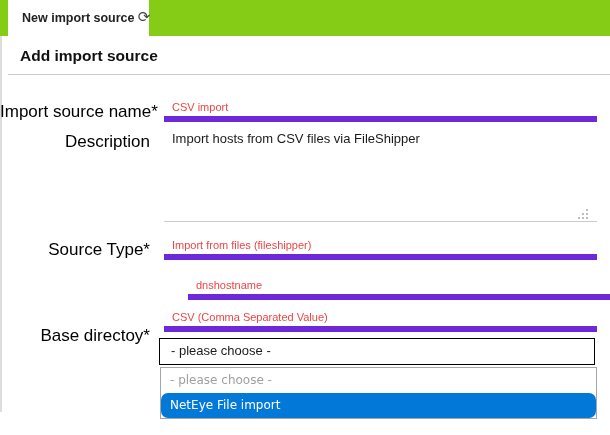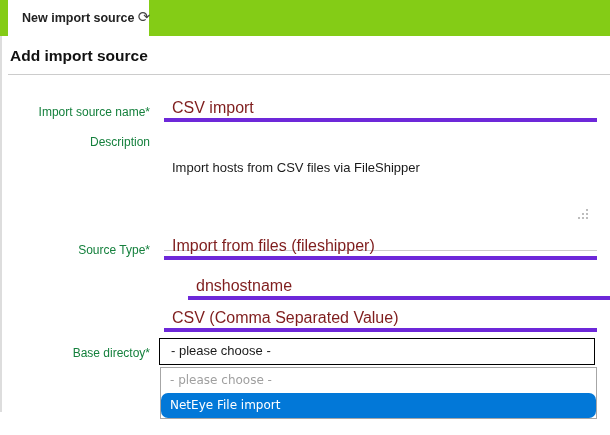--- a/index.html
+++ b/index.html
@@ -16,38 +16,38 @@
     padding:0 14px; line-height:36px; font-size:12.5px; font-weight:bold; color:#222;
     white-space:nowrap; cursor:pointer;
   }
   .refresh {
     position:absolute; left:132px; top:0; height:36px; width:24px;
     line-height:34px; text-align:center; font-size:15px; color:#444; cursor:pointer;
     font-family:"DejaVu Sans", sans-serif;
   }
   
   .left-border { position:absolute; left:0; top:36px; width:2px; height:376px; background:#ddd; }
-  .page-title { position:absolute; left:10px; top:47px; font-size:15.5px; font-weight:bold; color:#111; }
+  .page-title { position:absolute; left:20px; top:47px; font-size:15.5px; font-weight:bold; color:#111; }
   .title-rule { position:absolute; left:8px; top:74px; width:602px; height:1px; background:#ccc; }
 
   .flabel {
     position:absolute; left:0; width:150px; text-align:right;
-    font-size:12px; color:#15803d; line-height:16px; white-space:nowrap;
+    font-size:17px; color:#000000; line-height:16px; white-space:nowrap;
   }
   .line-input {
     position:absolute; left:164px; width:433px; height:22px;
-    border:none; border-bottom:4px solid #6d28d9; background:transparent;
-    font-family:"Liberation Sans", sans-serif; font-size:16px; color:#7f1d1d;
+    border:none; border-bottom:6px solid #6d28d9; background:transparent;
+    font-family:"Liberation Sans", sans-serif; font-size:11px; color:#ef4444;
     padding:0 0 3px 8px; outline:none;
   }
   .desc-area {
     position:absolute; left:164px; top:126px; width:433px; height:96px;
     border:none; border-bottom:1px solid #ccc; background:transparent; resize:none;
     font-family:"Liberation Sans", sans-serif; font-size:13px; color:#1a1a1a;
-    padding:5px 0 0 8px; outline:none; overflow:hidden;margin-top:29px;
+    padding:5px 0 0 8px; outline:none; overflow:hidden;
   }
   .resize-grip { position:absolute; left:578px; top:206px; width:11px; height:11px; }
 
   .select-box {
     position:absolute; left:159px; top:338px; width:436px; height:27px;
     border:1.5px solid #000; background:#fff; cursor:pointer;
   }
   .select-value { line-height:24px; padding-left:11px; font-size:13px; color:#1a1a1a; white-space:nowrap; }
 
   .dropdown {
@@ -95,21 +95,21 @@
     </svg>
   </div>
 
   <div class="flabel" style="top:242px">Source Type*</div>
   <input class="line-input" style="top: 238px;" type="text" value="Import from files (fileshipper)">
 
   <input class="line-input" style="top: 278px; margin-left: 24px;" type="text" value="dnshostname">
 
   <input class="line-input" style="top: 310px;" type="text" value="CSV (Comma Separated Value)">
 
-  <div class="flabel" style="top:345px">Base directoy*</div>
+  <div class="flabel" style="top:328px">Base directoy*</div>
   <div class="select-box">
     <div class="select-value">- please choose -</div>
   </div>
 
   <div class="dropdown">
     <div class="dd-option muted">- please choose -</div>
     <div class="dd-option selected">NetEye File import</div>
   </div>
 
 </div>

